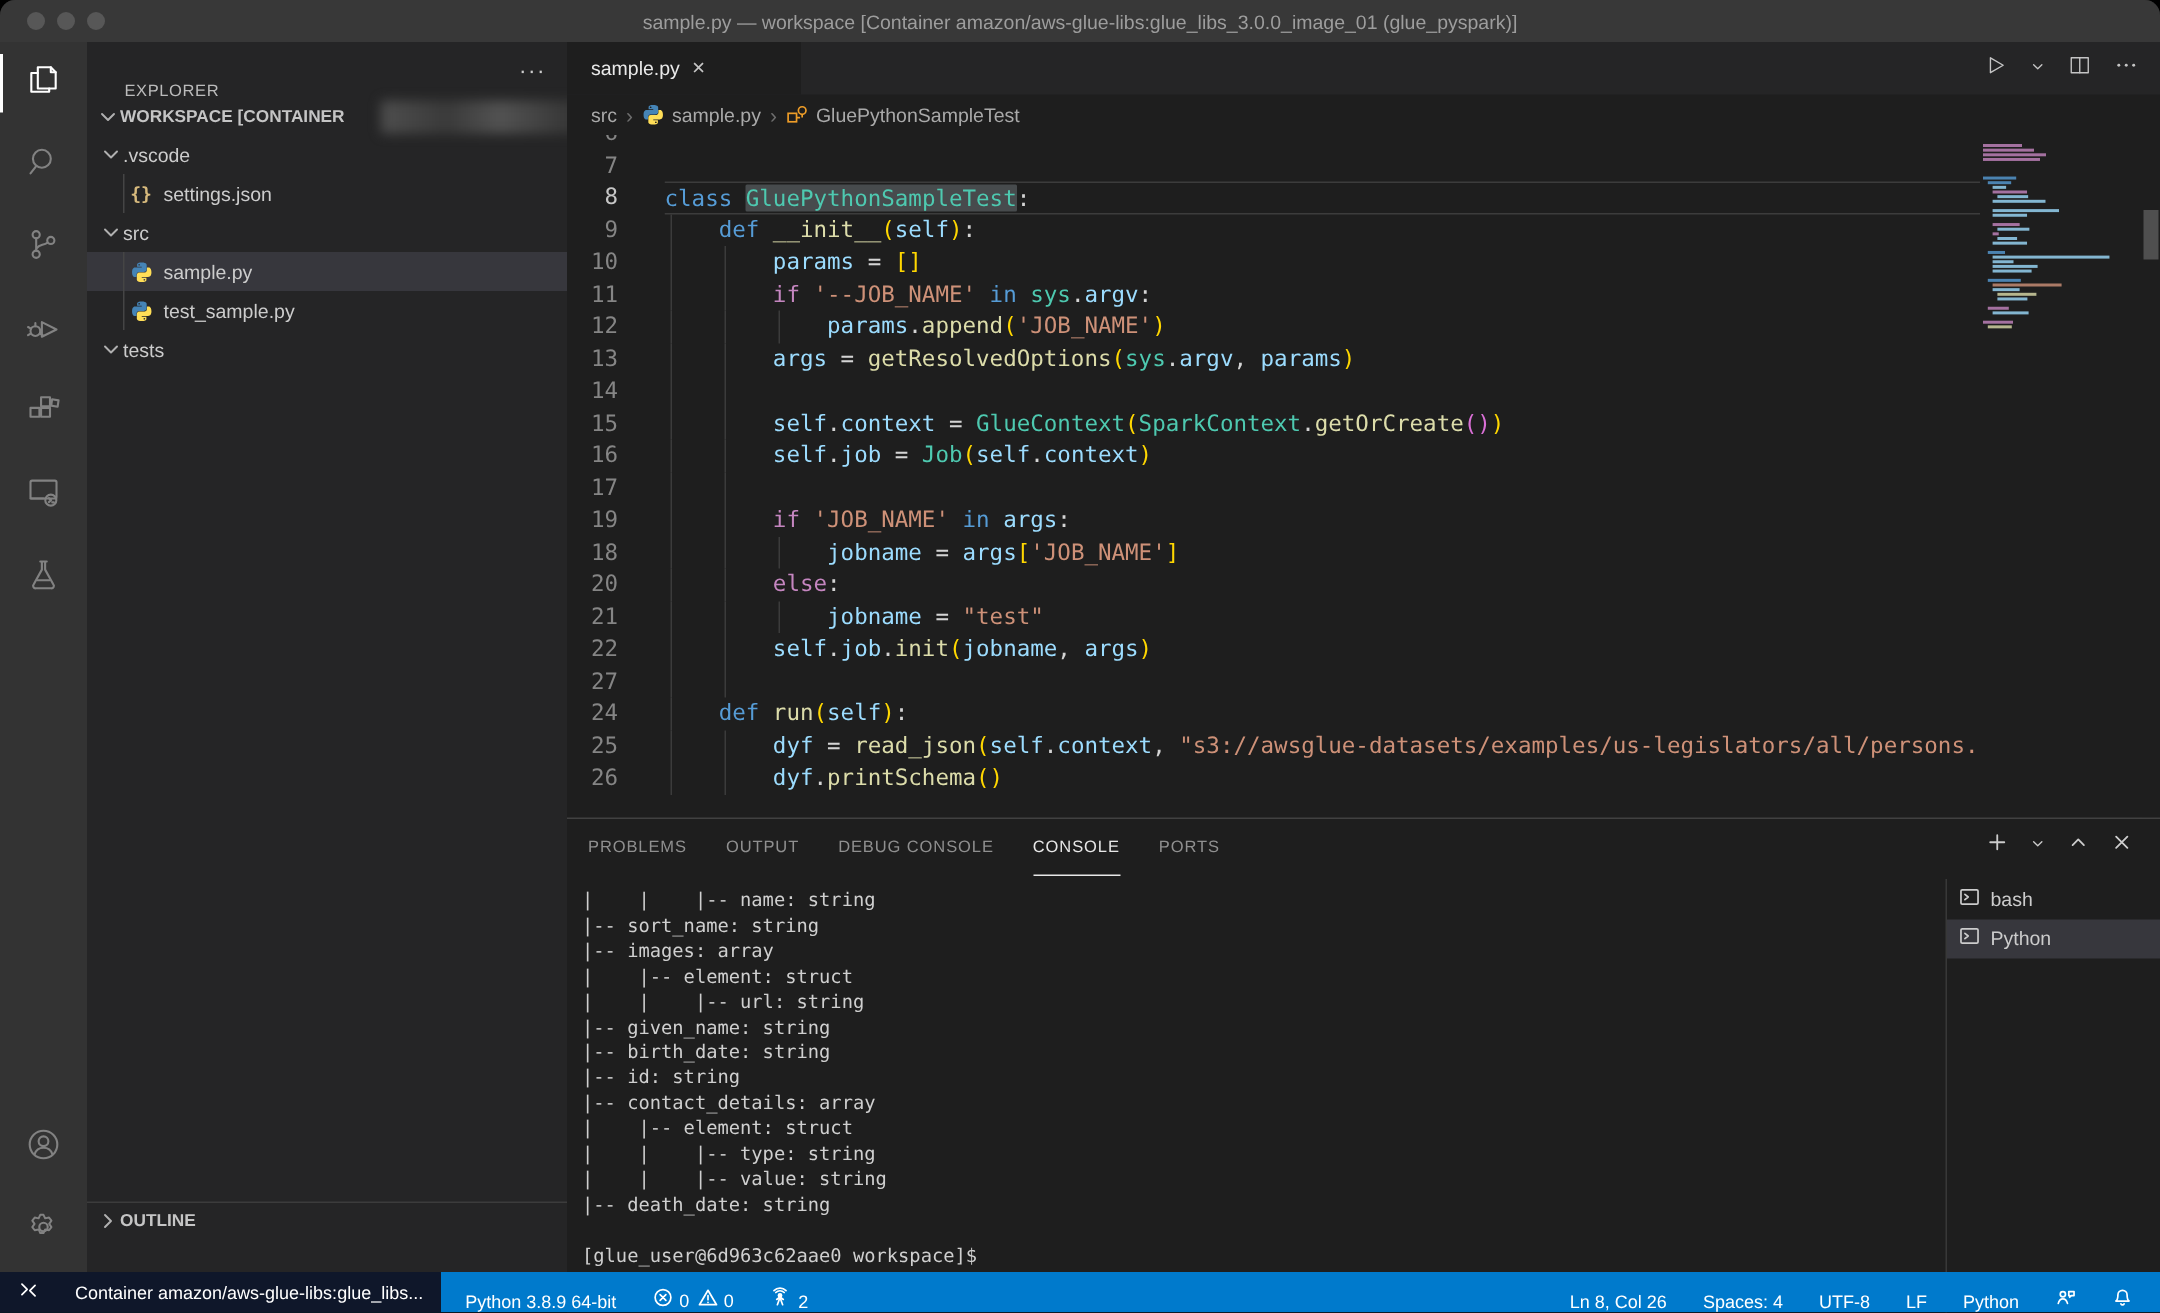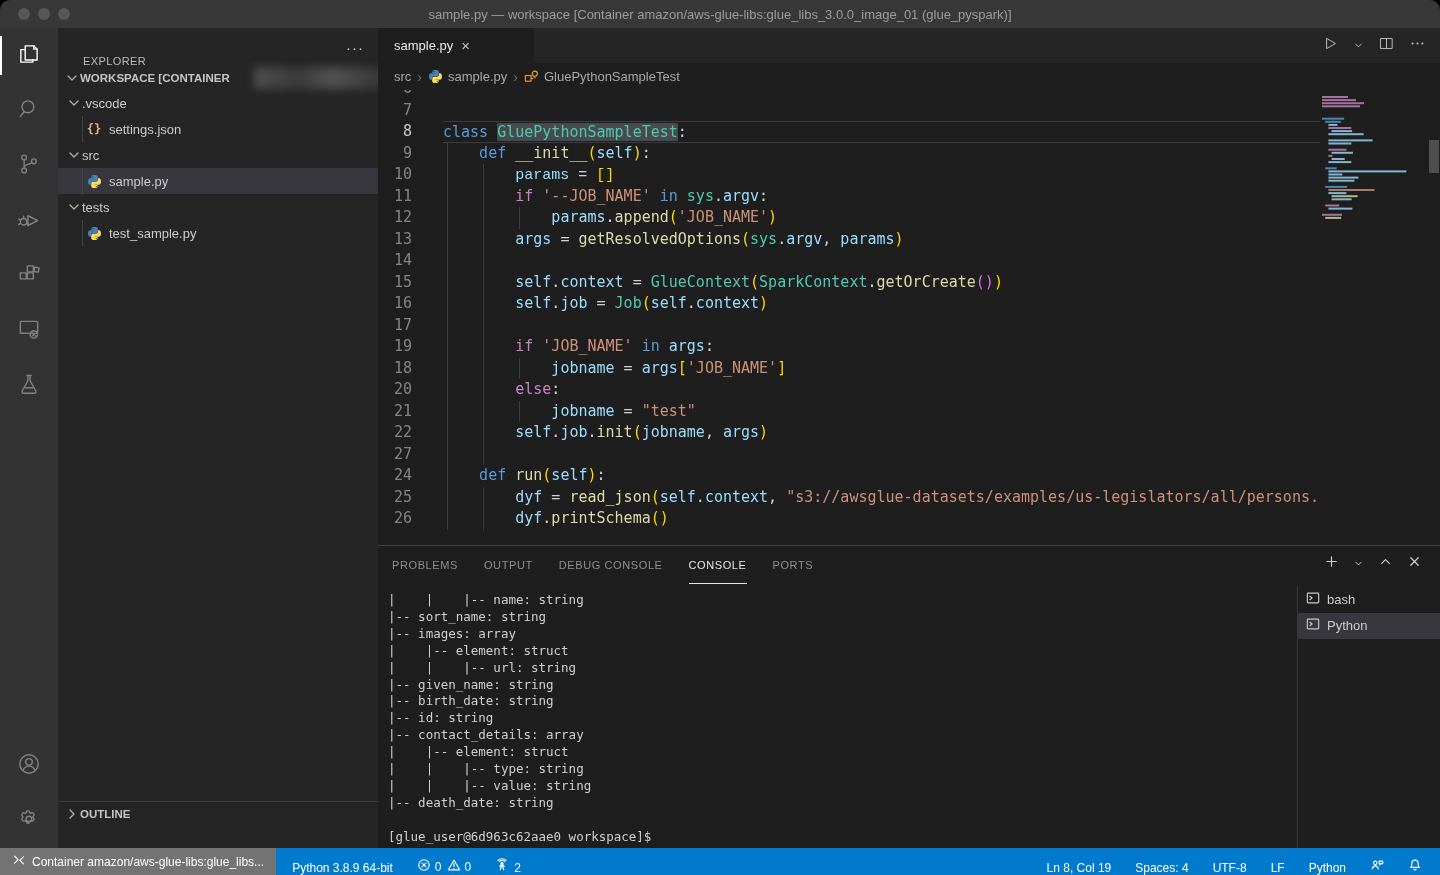--- a/index.html
+++ b/index.html
@@ -69,21 +69,21 @@
   #panel-actions{position:absolute;right:18px;top:8px;display:flex;align-items:center;gap:14px;color:#cccccc;}
   #panel-actions svg{width:15px;height:15px;cursor:pointer;}
   #panel-actions .small svg{width:11px;height:11px;}
   #terminal{position:absolute;left:10px;top:46px;right:145px;bottom:0;font-family:"DejaVu Sans Mono",monospace;font-size:12.5px;line-height:16.9px;color:#cfcfcf;white-space:pre;overflow:hidden;}
   #sessions{position:absolute;right:0;top:40px;width:142px;bottom:0;border-left:1px solid #383838;}
   .sess-row{height:26.5px;display:flex;align-items:center;padding-left:8px;gap:7px;color:#cccccc;font-size:13px;cursor:pointer;}
   .sess-row.selected{background:#37373d;}
   .sess-row svg{width:14px;height:14px;}
   
   #statusbar{position:absolute;left:0;top:848px;width:100%;height:27px;background:#007acc;color:#ffffff;font-size:12px;display:flex;align-items:center;}
-  #sb-remote{height:100%;background:#737373;display:flex;align-items:center;gap:6px;padding:0 12px;cursor:pointer;}
+  #sb-remote{height:100%;background:#0f172a;display:flex;align-items:center;gap:24px;padding:0 12px;cursor:pointer;}
   .sb-item{display:flex;align-items:flex-end;gap:5px;padding:0 8px;height:100%;cursor:pointer;white-space:nowrap;}
   .sb-group{display:flex;align-items:center;gap:4px;}
   #sb-left{display:flex;align-items:center;height:100%;gap:8px;}
   #sb-right{margin-left:auto;display:flex;align-items:center;height:100%;gap:8px;padding-right:10px;}
   #statusbar svg{width:14px;height:14px;}
 </style>
 </head>
 <body>
 
 <div id="app">
@@ -210,37 +210,37 @@
         <div class="tree-row selected" style="padding-left: 28px;">
           <span class="guideline"></span>
           <span class="tree-icon">
             <svg viewBox="0 0 32 32">
               <path fill="#4584b6" d="M15.9 2c-7 0-6.5 3.1-6.5 3.1v3.2h6.6v1H6.8S2.2 8.8 2.2 15.9s4 6.9 4 6.9h2.4v-3.3s-.1-4 4-4h6.6s3.8.1 3.8-3.7V5.7S23.7 2 15.9 2zm-3.6 2.1a1.2 1.2 0 1 1 0 2.4 1.2 1.2 0 0 1 0-2.4z"></path>
               <path fill="#ffde57" d="M16.1 30c7 0 6.5-3.1 6.5-3.1v-3.2H16v-1h9.2s4.6.5 4.6-6.6-4-6.9-4-6.9h-2.4v3.3s.1 4-4 4h-6.6s-3.8-.1-3.8 3.7v6.1S8.3 30 16.1 30zm3.6-2.1a1.2 1.2 0 1 1 0-2.4 1.2 1.2 0 0 1 0 2.4z"></path>
             </svg>
           </span>
           <span>sample.py</span>
         </div>
-        <div class="tree-row" style="padding-left: 8px;">
-          <span class="chev">
-            <svg viewBox="0 0 16 16" stroke="currentColor" fill="none" stroke-width="1.3" stroke-linecap="round" stroke-linejoin="round">
-              <path d="M4 6l4 4 4-4"></path>
-            </svg>
-          </span>
-          <span>tests</span>
-        </div>
         <div class="tree-row" style="padding-left: 28px;">
           <span class="guideline"></span>
           <span class="tree-icon">
             <svg viewBox="0 0 32 32">
               <path fill="#4584b6" d="M15.9 2c-7 0-6.5 3.1-6.5 3.1v3.2h6.6v1H6.8S2.2 8.8 2.2 15.9s4 6.9 4 6.9h2.4v-3.3s-.1-4 4-4h6.6s3.8.1 3.8-3.7V5.7S23.7 2 15.9 2zm-3.6 2.1a1.2 1.2 0 1 1 0 2.4 1.2 1.2 0 0 1 0-2.4z"></path>
               <path fill="#ffde57" d="M16.1 30c7 0 6.5-3.1 6.5-3.1v-3.2H16v-1h9.2s4.6.5 4.6-6.6-4-6.9-4-6.9h-2.4v3.3s.1 4-4 4h-6.6s-3.8-.1-3.8 3.7v6.1S8.3 30 16.1 30zm3.6-2.1a1.2 1.2 0 1 1 0-2.4 1.2 1.2 0 0 1 0 2.4z"></path>
             </svg>
           </span>
           <span>test_sample.py</span>
+        </div>
+        <div class="tree-row" style="padding-left: 8px;">
+          <span class="chev">
+            <svg viewBox="0 0 16 16" stroke="currentColor" fill="none" stroke-width="1.3" stroke-linecap="round" stroke-linejoin="round">
+              <path d="M4 6l4 4 4-4"></path>
+            </svg>
+          </span>
+          <span>tests</span>
         </div>
       </div>
     <div id="outline-row">
       <span class="chev">
           <svg viewBox="0 0 16 16" stroke="currentColor" fill="none" stroke-width="1.3" stroke-linecap="round" stroke-linejoin="round">
             <path d="M6 4l4 4-4 4"></path>
           </svg>
         </span>
       <span>OUTLINE</span>
     </div>
@@ -322,21 +322,21 @@
           <div class="gline">27</div>
           <div class="gline">24</div>
           <div class="gline">25</div>
           <div class="gline">26</div>
         </div>
       <div id="codelines">
           <div class="cline"><span style="padding-left: 0px; display: inline-block;"></span></div>
           <div class="cline"><span style="padding-left: 0px; display: inline-block;"></span></div>
           <div class="cline cur"><span style="padding-left: 0px; display: inline-block;"><span style="color: rgb(86, 156, 214);">class </span><span class="hlword" style="color: rgb(78, 201, 176);">GluePythonSampleTest</span><span style="color: rgb(212, 212, 212);">:</span></span></div>
           <div class="cline"><span class="guide" style="left: 4px;"></span><span style="padding-left: 36.124px; display: inline-block;"><span style="color: rgb(86, 156, 214);">def </span><span style="color: rgb(220, 220, 170);">__init__</span><span style="color: rgb(255, 215, 0);">(</span><span style="color: rgb(156, 220, 254);">self</span><span style="color: rgb(255, 215, 0);">)</span><span style="color: rgb(212, 212, 212);">:</span></span></div>
-          <div class="cline"><span class="guide" style="left: 4px;"></span><span class="guide" style="left: 40.1px;"></span><span style="padding-left: 72.248px; display: inline-block; font-family: Liberation Mono, monospace;"><span style="color: rgb(156, 220, 254);">params</span><span style="color: rgb(212, 212, 212);"> = </span><span style="color: rgb(255, 215, 0);">[]</span></span></div>
+          <div class="cline"><span class="guide" style="left: 4px;"></span><span class="guide" style="left: 40.1px;"></span><span style="padding-left: 72.248px; display: inline-block;"><span style="color: rgb(156, 220, 254);">params</span><span style="color: rgb(212, 212, 212);"> = </span><span style="color: rgb(255, 215, 0);">[]</span></span></div>
           <div class="cline"><span class="guide" style="left: 4px;"></span><span class="guide" style="left: 40.1px;"></span><span style="padding-left: 72.248px; display: inline-block;"><span style="color: rgb(197, 134, 192);">if </span><span style="color: rgb(206, 145, 120);">'--JOB_NAME'</span><span style="color: rgb(212, 212, 212);"> </span><span style="color: rgb(86, 156, 214);">in</span><span style="color: rgb(212, 212, 212);"> </span><span style="color: rgb(78, 201, 176);">sys</span><span style="color: rgb(212, 212, 212);">.</span><span style="color: rgb(156, 220, 254);">argv</span><span style="color: rgb(212, 212, 212);">:</span></span></div>
           <div class="cline"><span class="guide" style="left: 4px;"></span><span class="guide" style="left: 40.1px;"></span><span class="guide" style="left: 76.2px;"></span><span style="padding-left: 108.372px; display: inline-block;"><span style="color: rgb(156, 220, 254);">params</span><span style="color: rgb(212, 212, 212);">.</span><span style="color: rgb(220, 220, 170);">append</span><span style="color: rgb(255, 215, 0);">(</span><span style="color: rgb(206, 145, 120);">'JOB_NAME'</span><span style="color: rgb(255, 215, 0);">)</span></span></div>
           <div class="cline"><span class="guide" style="left: 4px;"></span><span class="guide" style="left: 40.1px;"></span><span style="padding-left: 72.248px; display: inline-block;"><span style="color: rgb(156, 220, 254);">args</span><span style="color: rgb(212, 212, 212);"> = </span><span style="color: rgb(220, 220, 170);">getResolvedOptions</span><span style="color: rgb(255, 215, 0);">(</span><span style="color: rgb(78, 201, 176);">sys</span><span style="color: rgb(212, 212, 212);">.</span><span style="color: rgb(156, 220, 254);">argv</span><span style="color: rgb(212, 212, 212);">, </span><span style="color: rgb(156, 220, 254);">params</span><span style="color: rgb(255, 215, 0);">)</span></span></div>
           <div class="cline"><span class="guide" style="left: 4px;"></span><span class="guide" style="left: 40.1px;"></span><span style="padding-left: 0px; display: inline-block;"></span></div>
           <div class="cline"><span class="guide" style="left: 4px;"></span><span class="guide" style="left: 40.1px;"></span><span style="padding-left: 72.248px; display: inline-block;"><span style="color: rgb(156, 220, 254);">self</span><span style="color: rgb(212, 212, 212);">.</span><span style="color: rgb(156, 220, 254);">context</span><span style="color: rgb(212, 212, 212);"> = </span><span style="color: rgb(78, 201, 176);">GlueContext</span><span style="color: rgb(255, 215, 0);">(</span><span style="color: rgb(78, 201, 176);">SparkContext</span><span style="color: rgb(212, 212, 212);">.</span><span style="color: rgb(220, 220, 170);">getOrCreate</span><span style="color: rgb(218, 112, 214);">(</span><span style="color: rgb(218, 112, 214);">)</span><span style="color: rgb(255, 215, 0);">)</span></span></div>
           <div class="cline"><span class="guide" style="left: 4px;"></span><span class="guide" style="left: 40.1px;"></span><span style="padding-left: 72.248px; display: inline-block;"><span style="color: rgb(156, 220, 254);">self</span><span style="color: rgb(212, 212, 212);">.</span><span style="color: rgb(156, 220, 254);">job</span><span style="color: rgb(212, 212, 212);"> = </span><span style="color: rgb(78, 201, 176);">Job</span><span style="color: rgb(255, 215, 0);">(</span><span style="color: rgb(156, 220, 254);">self</span><span style="color: rgb(212, 212, 212);">.</span><span style="color: rgb(156, 220, 254);">context</span><span style="color: rgb(255, 215, 0);">)</span></span></div>
           <div class="cline"><span class="guide" style="left: 4px;"></span><span class="guide" style="left: 40.1px;"></span><span style="padding-left: 0px; display: inline-block;"></span></div>
           <div class="cline"><span class="guide" style="left: 4px;"></span><span class="guide" style="left: 40.1px;"></span><span style="padding-left: 72.248px; display: inline-block;"><span style="color: rgb(197, 134, 192);">if </span><span style="color: rgb(206, 145, 120);">'JOB_NAME'</span><span style="color: rgb(212, 212, 212);"> </span><span style="color: rgb(86, 156, 214);">in</span><span style="color: rgb(212, 212, 212);"> </span><span style="color: rgb(156, 220, 254);">args</span><span style="color: rgb(212, 212, 212);">:</span></span></div>
           <div class="cline"><span class="guide" style="left: 4px;"></span><span class="guide" style="left: 40.1px;"></span><span class="guide" style="left: 76.2px;"></span><span style="padding-left: 108.372px; display: inline-block;"><span style="color: rgb(156, 220, 254);">jobname</span><span style="color: rgb(212, 212, 212);"> = </span><span style="color: rgb(156, 220, 254);">args</span><span style="color: rgb(255, 215, 0);">[</span><span style="color: rgb(206, 145, 120);">'JOB_NAME'</span><span style="color: rgb(255, 215, 0);">]</span></span></div>
           <div class="cline"><span class="guide" style="left: 4px;"></span><span class="guide" style="left: 40.1px;"></span><span style="padding-left: 72.248px; display: inline-block;"><span style="color: rgb(197, 134, 192);">else</span><span style="color: rgb(212, 212, 212);">:</span></span></div>
@@ -458,21 +458,21 @@
       <div class="sb-item">
         <span id="tower-icon"><svg viewBox="0 0 16 16" stroke="currentColor" fill="none" stroke-width="1.3" stroke-linecap="round" stroke-linejoin="round">
               <circle cx="8" cy="6.5" r="1.2" fill="currentColor"></circle>
               <path d="M5.5 9.5 8 7.5l2.5 2M4.8 4.2a4.5 4.5 0 0 1 6.4 0M3.4 2.8a6.5 6.5 0 0 1 9.2 0M6 13.5 8 8l2 5.5"></path>
             </svg></span>
         <span>2</span>
       </div>
     </div>
     <div id="sb-right">
       <div class="sb-item">
-          <span>Ln 8, Col 19</span>
+          <span>Ln 8, Col 26</span>
         </div>
       <div class="sb-item">
           <span>Spaces: 4</span>
         </div>
       <div class="sb-item">
           <span>UTF-8</span>
         </div>
       <div class="sb-item">
           <span>LF</span>
         </div>

